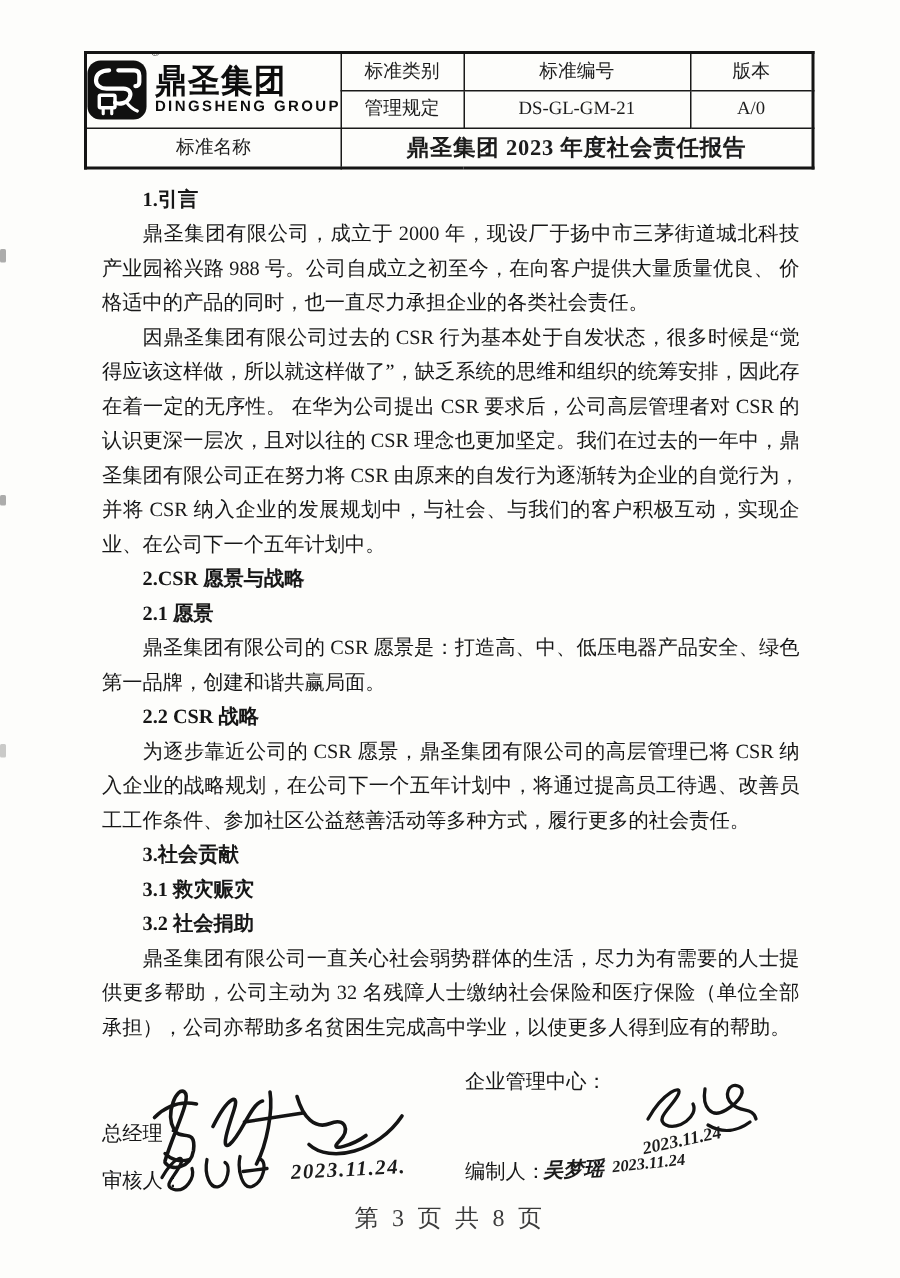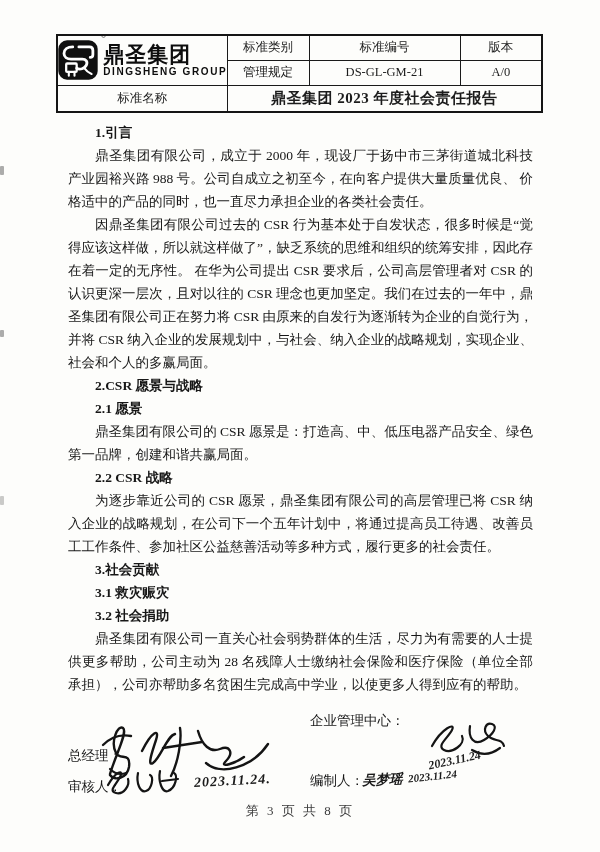--- a/index.html
+++ b/index.html
@@ -54,21 +54,21 @@
   
   .sig-label{position:absolute;font-size:13.5px;color:#171717;white-space:nowrap;}
   .sig-svg{position:absolute;}
   .hand{
     position:absolute;font-style:italic;font-weight:600;color:#1b1b1b;
     white-space:nowrap;font-family:"Liberation Serif","DejaVu Serif",serif;
   }
   
   .page-footer{
     position:absolute;left:0;top:802px;width:100%;
-    text-align:center;font-size:13px;letter-spacing:2.5px;color:#3c3c3c;
+    text-align:center;font-size:16px;letter-spacing:2.5px;color:#3c3c3c;
   }
   
   .artifact{position:absolute;left:0;width:4px;background:#6a6a6a;opacity:.55;border-radius:1px;}
   .a1{top:166px;height:9px;}
   .a2{top:330px;height:7px;}
   .a3{top:496px;height:9px;opacity:.35;}
 </style>
 </head>
 <body>
 
@@ -116,30 +116,30 @@
     <tr class="row-h3">
       <td>标准名称</td>
       <td colspan="3" class="doc-title-cell">鼎圣集团 2023 年度社会责任报告</td>
     </tr>
   </tbody>
     </table>
 
   <div class="doc-body">
       <p class="heading">1.引言</p>
       <p class="para">鼎圣集团有限公司，成立于 2000 年，现设厂于扬中市三茅街道城北科技产业园裕兴路 988 号。公司自成立之初至今，在向客户提供大量质量优良、 价格适中的产品的同时，也一直尽力承担企业的各类社会责任。</p>
-      <p class="para">因鼎圣集团有限公司过去的 CSR 行为基本处于自发状态，很多时候是“觉得应该这样做，所以就这样做了”，缺乏系统的思维和组织的统筹安排，因此存在着一定的无序性。 在华为公司提出 CSR 要求后，公司高层管理者对 CSR 的认识更深一层次，且对以往的 CSR 理念也更加坚定。我们在过去的一年中，鼎圣集团有限公司正在努力将 CSR 由原来的自发行为逐渐转为企业的自觉行为，并将 CSR 纳入企业的发展规划中，与社会、纳入企业的战略规划，实现企业、社会和个人的多赢局面。</p>
+      <p class="para">因鼎圣集团有限公司过去的 CSR 行为基本处于自发状态，很多时候是“觉得应该这样做，所以就这样做了”，缺乏系统的思维和组织的统筹安排，因此存在着一定的无序性。 在华为公司提出 CSR 要求后，公司高层管理者对 CSR 的认识更深一层次，且对以往的 CSR 理念也更加坚定。我们在过去的一年中，鼎圣集团有限公司正在努力将 CSR 由原来的自发行为逐渐转为企业的自觉行为，并将 CSR 纳入企业的发展规划中，与社会、与我们的客户积极互动，实现企业、在公司下一个五年计划中。</p>
       <p class="heading">2.CSR 愿景与战略</p>
       <p class="heading">2.1 愿景</p>
       <p class="para">鼎圣集团有限公司的 CSR 愿景是：打造高、中、低压电器产品安全、绿色第一品牌，创建和谐共赢局面。</p>
       <p class="heading">2.2 CSR 战略</p>
       <p class="para">为逐步靠近公司的 CSR 愿景，鼎圣集团有限公司的高层管理已将 CSR 纳入企业的战略规划，在公司下一个五年计划中，将通过提高员工待遇、改善员工工作条件、参加社区公益慈善活动等多种方式，履行更多的社会责任。</p>
       <p class="heading">3.社会贡献</p>
       <p class="heading">3.1 救灾赈灾</p>
       <p class="heading">3.2 社会捐助</p>
-      <p class="para">鼎圣集团有限公司一直关心社会弱势群体的生活，尽力为有需要的人士提供更多帮助，公司主动为 28 名残障人士缴纳社会保险和医疗保险（单位全部承担），公司亦帮助多名贫困生完成高中学业，以使更多人得到应有的帮助。</p>
+      <p class="para">鼎圣集团有限公司一直关心社会弱势群体的生活，尽力为有需要的人士提供更多帮助，公司主动为 32 名残障人士缴纳社会保险和医疗保险（单位全部承担），公司亦帮助多名贫困生完成高中学业，以使更多人得到应有的帮助。</p>
     </div>
 
   <span class="sig-label" style="left:68px;top:747px;">总经理：</span>
   <svg class="sig-svg" style="left:100px;top:722px;" width="172" height="64" viewBox="0 0 172 64">
     <g stroke="#141414" stroke-width="2.4" fill="none" stroke-linecap="round">
       <path d="M10 52 C16 32 28 10 23 6 C18 2 10 20 16 31 C20 39 31 29 29 45 C27 57 14 59 10 53"></path>
       <path d="M3 23 C11 15 21 12 31 14"></path>
       <path d="M42 29 C52 9 60 6 56 18 C52 30 47 45 53 41 C61 35 67 14 75 12"></path>
       <path d="M63 26 L102 20"></path>
       <path d="M80 6 C82 18 78 41 71 54"></path>

